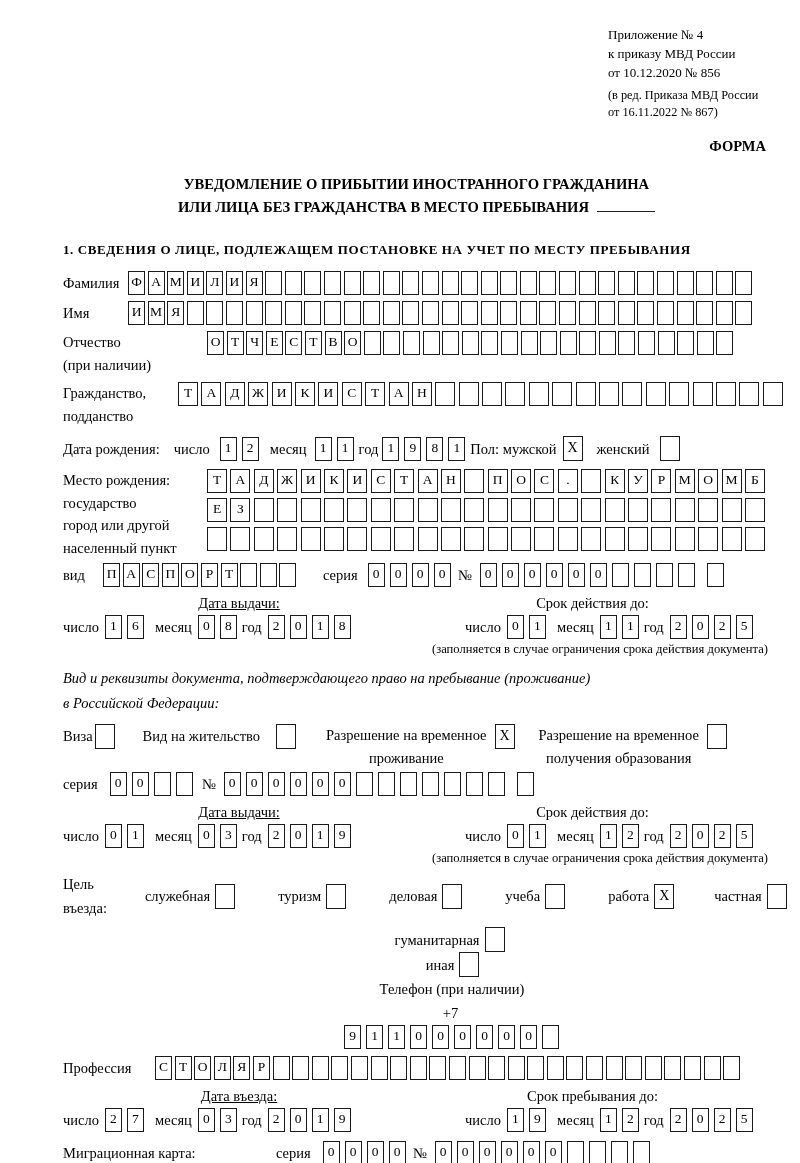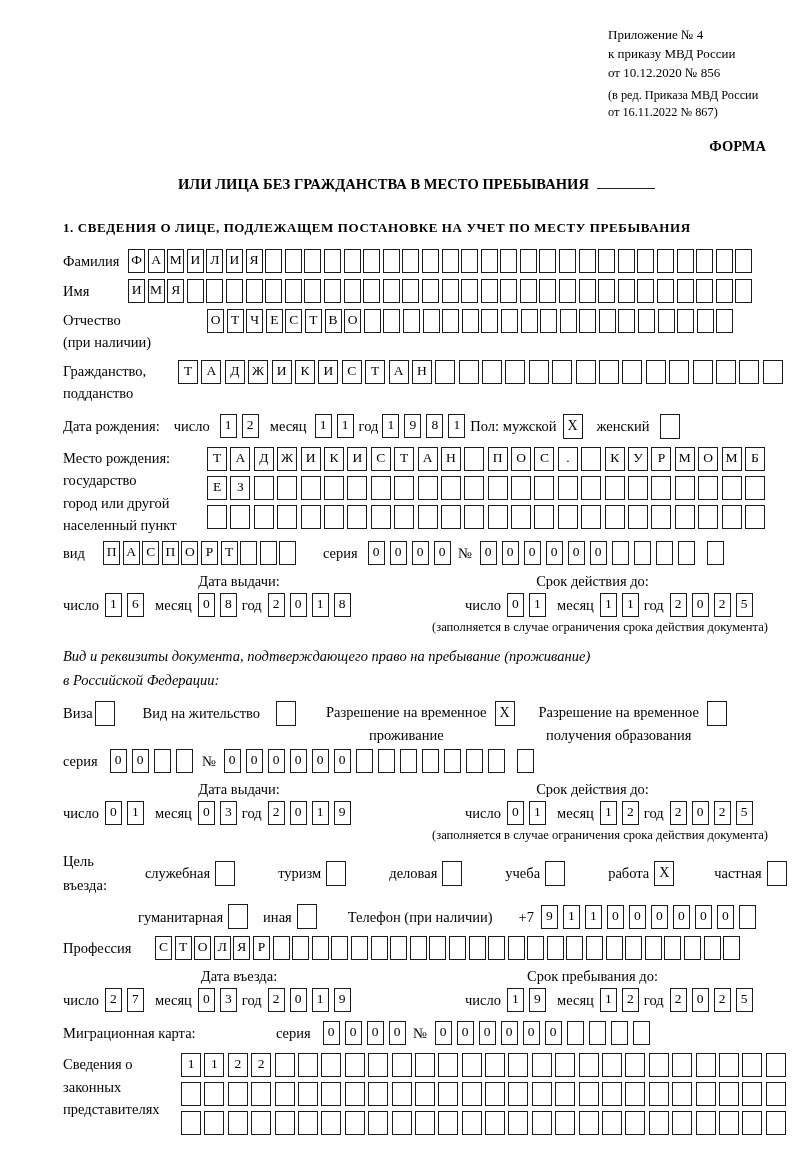--- a/index.html
+++ b/index.html
@@ -18,21 +18,21 @@
   .lblcol{line-height:22.5px;flex:none;}
   .cells{white-space:nowrap;flex:none;}
   .cell{display:inline-block;box-sizing:border-box;width:17px;height:24px;border:1.7px solid #1a1a1a;margin-right:2.6px;text-align:center;font-size:13.5px;line-height:20px;vertical-align:top;}
   .wide .cell{width:20px;margin-right:3.4px;}
   .dates .cell{margin-right:5px;}
   .cell.gap{margin-left:7px;}
   .cellrow{margin-bottom:5px;}
   .checkbox{display:inline-block;box-sizing:border-box;width:20px;height:25px;border:1.7px solid #1a1a1a;text-align:center;line-height:22px;font-size:14px;vertical-align:middle;}
   .center-head{text-align:center;font-weight:bold;margin-top:8px;font-size:14.5px;}
   .dhead{display:flex;margin-top:8px;font-size:14.5px;}
-  .dh-left{width:352px;text-align:center;}
+  .dh-left{width:352px;text-align:center;text-decoration:underline;}
   .dh-right{flex:1;text-align:center;}
   .drow{display:flex;align-items:center;margin-top:3px;}
   .dgroup{display:flex;align-items:center;}
   .dgroup.left{width:352px;}
   .dgroup .lbl{margin-right:6px;}
   .note{font-size:12.6px;text-align:right;margin-top:3px;padding-right:2px;}
   .para{margin-top:9px;line-height:1.7;font-style:italic;}
   .opt{display:inline-flex;align-items:center;margin-right:9px;}
   .opt .lbl{margin-right:5px;}
   .cbrow{display:flex;align-items:flex-start;margin-top:8px;}
@@ -50,20 +50,21 @@
     <div>к приказу МВД России</div>
     <div>от 10.12.2020 № 856</div>
     <div class="rev">
       <div>(в ред. Приказа МВД России</div>
       <div>от 16.11.2022 № 867)</div>
     </div>
   </div>
   <div class="form-label">ФОРМА</div>
 
   <div class="title">
+    <div>УВЕДОМЛЕНИЕ О ПРИБЫТИИ ИНОСТРАННОГО ГРАЖДАНИНА</div>
     <div><span>ИЛИ ЛИЦА БЕЗ ГРАЖДАНСТВА В МЕСТО ПРЕБЫВАНИЯ</span><span class="uline"></span></div>
   </div>
 
   <div class="sec-head">1. СВЕДЕНИЯ О ЛИЦЕ, ПОДЛЕЖАЩЕМ ПОСТАНОВКЕ НА УЧЕТ ПО МЕСТУ ПРЕБЫВАНИЯ</div>
 
   <div class="row" style="margin-top:13px;">
     <span class="lbl sp" style="width:65px;">Фамилия</span>
     <span class="cells"><span class="cell">Ф</span><span class="cell">А</span><span class="cell">М</span><span class="cell">И</span><span class="cell">Л</span><span class="cell">И</span><span class="cell">Я</span><span class="cell"></span><span class="cell"></span><span class="cell"></span><span class="cell"></span><span class="cell"></span><span class="cell"></span><span class="cell"></span><span class="cell"></span><span class="cell"></span><span class="cell"></span><span class="cell"></span><span class="cell"></span><span class="cell"></span><span class="cell"></span><span class="cell"></span><span class="cell"></span><span class="cell"></span><span class="cell"></span><span class="cell"></span><span class="cell"></span><span class="cell"></span><span class="cell"></span><span class="cell"></span><span class="cell"></span><span class="cell"></span></span>
   </div>
 
@@ -81,21 +82,21 @@
   </div>
 
   <div class="row">
     <div class="lblcol" style="width:115px;">
       <div>Гражданство,</div>
       <div>подданство</div>
     </div>
     <span class="cells wide"><span class="cell">Т</span><span class="cell">А</span><span class="cell">Д</span><span class="cell">Ж</span><span class="cell">И</span><span class="cell">К</span><span class="cell">И</span><span class="cell">С</span><span class="cell">Т</span><span class="cell">А</span><span class="cell">Н</span><span class="cell"></span><span class="cell"></span><span class="cell"></span><span class="cell"></span><span class="cell"></span><span class="cell"></span><span class="cell"></span><span class="cell"></span><span class="cell"></span><span class="cell"></span><span class="cell"></span><span class="cell"></span><span class="cell"></span><span class="cell"></span><span class="cell"></span></span>
   </div>
 
-  <div class="row" style="margin-top:9px;align-items:flex-start;">
+  <div class="row" style="margin-top:9px;align-items:center;">
     <span class="lbl" style="margin-right:14px;">Дата рождения:</span>
     <span class="lbl" style="margin-right:10px;">число</span>
     <span class="cells dates"><span class="cell">1</span><span class="cell">2</span></span>
     <span class="lbl" style="margin:0 8px 0 6px;">месяц</span>
     <span class="cells dates"><span class="cell">1</span><span class="cell">1</span></span>
     <span class="lbl" style="margin-right:4px;">год</span>
     <span class="cells dates"><span class="cell">1</span><span class="cell">9</span><span class="cell">8</span><span class="cell">1</span></span>
     <span class="lbl" style="margin-right:6px;">Пол: мужской</span>
     <span class="checkbox">X</span>
     <span class="lbl" style="margin:0 10px 0 14px;">женский</span>
@@ -235,21 +236,21 @@
       </span>
     <span class="opt">
         <span class="lbl">частная</span>
         <span class="checkbox"></span>
       </span>
     <span class="opt" style="margin-right:3px;text-align:center;">
         <span class="lbl">транзит</span>
         <span class="checkbox"></span>
       </span>
   </div>
-  <div class="row" style="margin-top:7px;align-items:center;margin-left:75px;">
+  <div class="row" style="margin-top:7px;align-items:center;margin-left:75px;flex-direction:column;">
     <span class="opt">
         <span class="lbl">гуманитарная</span>
         <span class="checkbox"></span>
       </span>
     <span class="opt" style="margin-left:6px;">
         <span class="lbl">иная</span>
         <span class="checkbox"></span>
       </span>
     <span class="lbl" style="margin-left:22px;margin-right:26px;">Телефон (при наличии)</span>
     <span class="lbl" style="margin-right:7px;">+7</span>

